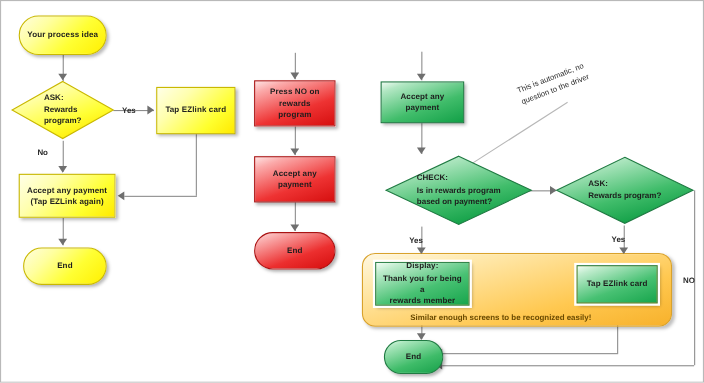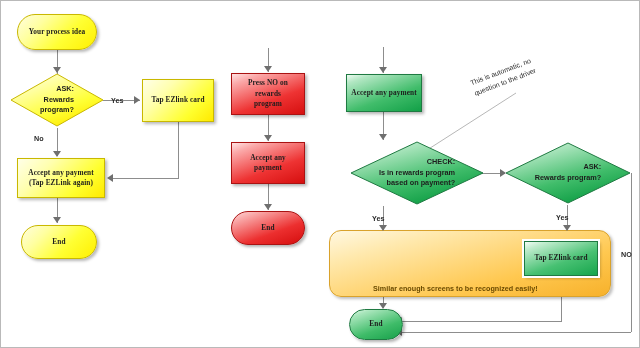--- a/index.html
+++ b/index.html
@@ -22,21 +22,21 @@
     display:flex;align-items:center;justify-content:center;
     text-align:center;
     font-size:7.3px;
     font-weight:bold;
     color:#1d1d1d;
     line-height:1.42;
     letter-spacing:.1px;
     padding:2px 4px;
     z-index:5;
   }
-  .node span{display:block;white-space:pre-line;font-family:Liberation Serif, serif;}
+  .node span{display:block;white-space:pre-line;}
 
   
   .y-term{
     background:linear-gradient(135deg,#fffde0 0%,#ffff9f 28%,#ffff33 62%,#ffef00 100%);
     border:1px solid #c9b800;
     border-radius:22px;
     box-shadow:2px 2px 3px rgba(0,0,0,.28);
   }
   .y-box{
     background:linear-gradient(135deg,#ffffe8 0%,#ffffae 30%,#ffff2e 72%,#ffe900 100%);
@@ -75,21 +75,21 @@
     outline:2px solid #ffffff;
     box-shadow:2px 2px 3px rgba(0,0,0,.3);
   }
 
   
   .dia-wrap{position:absolute;z-index:5;}
   .dia-wrap svg{position:absolute;left:0;top:0;overflow:visible;}
   .dia-label{
     position:absolute;left:0;top:0;width:100%;height:100%;
     display:flex;align-items:center;justify-content:center;
-    text-align:right;font-size:7.3px;font-weight:bold;color:#1d1d1d;
+    text-align:left;font-size:7.3px;font-weight:bold;color:#1d1d1d;
     line-height:1.45;pointer-events:none;
   }
   .dia-label span{display:block;white-space:pre-line;}
 
   
   .group-box{
     position:absolute;
     background:linear-gradient(165deg,#fff8e2 0%,#ffe9ae 22%,#ffc850 68%,#f7b12b 100%);
     border:1px solid #d9a22c;
     border-radius:12px;
@@ -274,20 +274,25 @@
 
   <div class="ln lnv" style="left:630px;top:172px;height:159px;"></div>
   <div class="ln lnh" style="left:631px;top:172px;width:0px;"></div>
   <div class="ln lnh" style="left:401px;top:331px;width:229px;"></div>
   <div class="arw arw-l" style="left:395px;top:327px;"></div>
   <div class="edge-label" style="left:620px;top:249px;">NO</div>
 
   <div class="group-box" style="left:328px;top:229px;width:280px;height:65px;"></div>
   <div class="group-caption" style="left:372px;top:283px;text-align:right;">Similar enough screens to be recognized easily!</div>
 
+  <div class="node g-box-inner" style="left:340px;top:237px;width:86px;height:40px;">
+    <span>Display:
+Thank you for being a
+rewards member</span>
+  </div>
 
   <div class="node g-box-inner" style="left:523px;top:240px;width:74px;height:35px;">
     <span>Tap EZlink card</span>
   </div>
 
   <div class="ln lnv" style="left:382px;top:277px;height:30px;"></div>
   <div class="arw arw-d" style="left:378px;top:302px;"></div>
 
   <div class="ln lnv" style="left:560px;top:275px;height:45px;"></div>
   <div class="ln lnh" style="left:401px;top:320px;width:160px;"></div>

